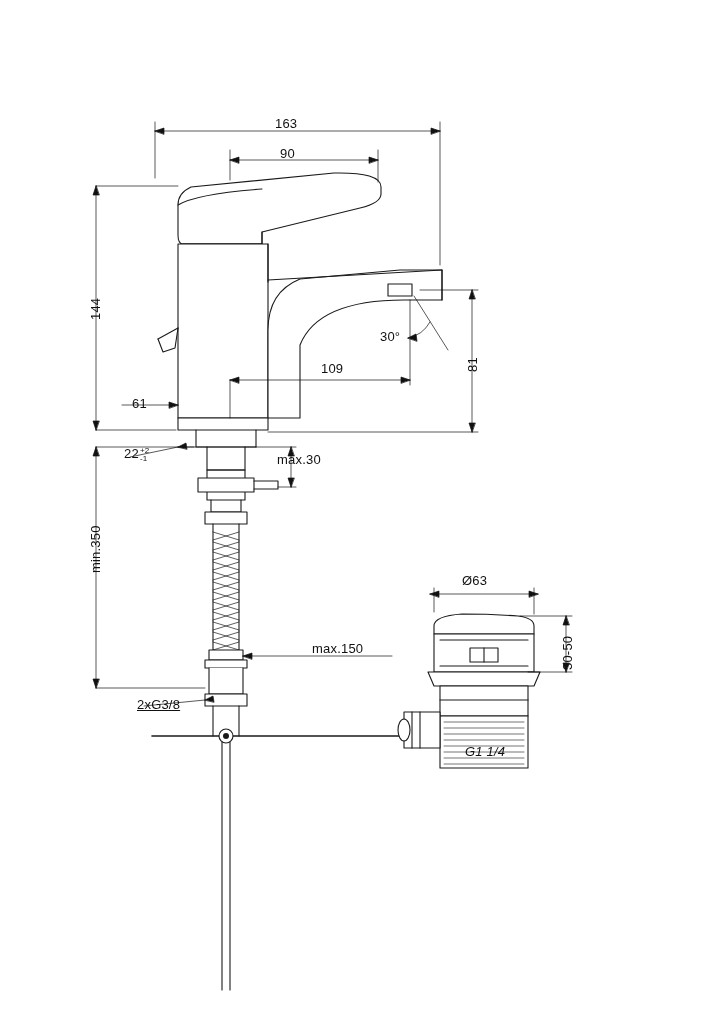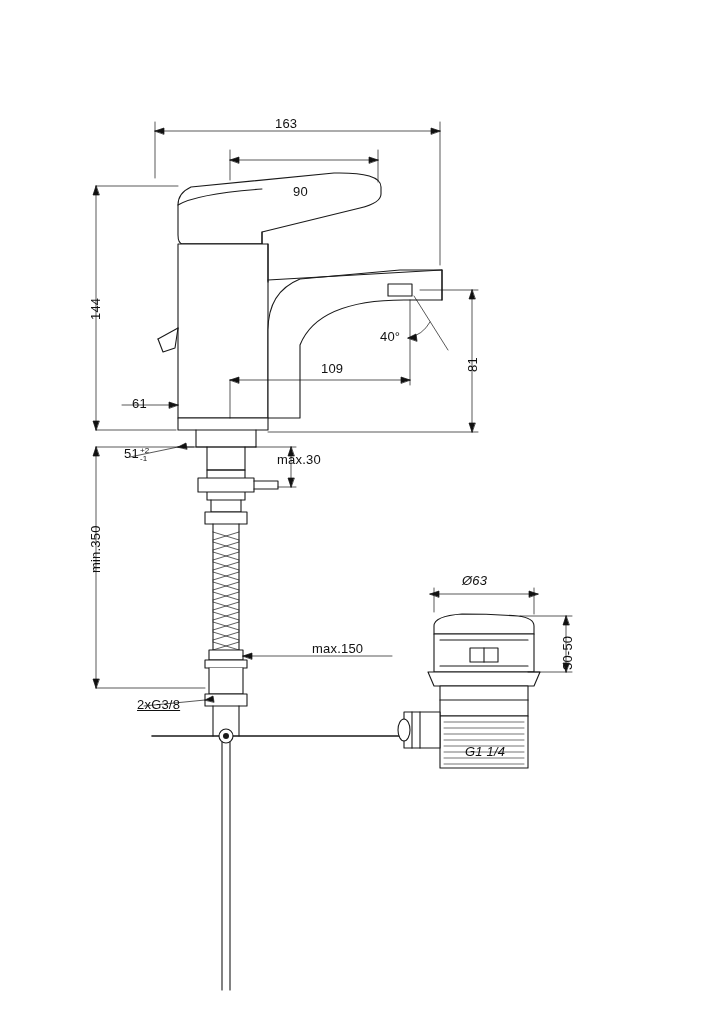--- a/index.html
+++ b/index.html
@@ -215,43 +215,43 @@
         <path d="M566,672 l-3,-9 l6,0 Z" fill="#111111"></path>
         <path d="M520,616 L572,616"></path>
         <path d="M528,672 L572,672"></path>
 
       </g>
     </g>
   </svg>
 
   <div class="dim-label" style="left:275px; top:116px;">163</div>
 
-  <div class="dim-label" style="left:293px; top:146px;margin-top:38px;">90</div>
+  <div class="dim-label" style="left:280px; top:146px;">90</div>
 
   <div class="dim-label vertical" style="left:88px; top:320px;">144</div>
 
   <div class="dim-label" style="left:132px; top:396px;">61</div>
 
   <div class="dim-label" style="left:321px; top:361px;">109</div>
 
   <div class="dim-label vertical" style="left:465px; top:372px;">81</div>
 
-  <div class="dim-label" style="left:380px; top:329px;">40°</div>
+  <div class="dim-label" style="left:380px; top:329px;">30°</div>
 
   <div class="dim-label" style="left:124px; top:446px;">
-    <span>51</span><span class="tol"><span>+2</span><span>-1</span></span>
+    <span>22</span><span class="tol"><span>+2</span><span>-1</span></span>
   </div>
 
   <div class="dim-label" style="left:277px; top:452px;text-align:right;">max.30</div>
 
   <div class="dim-label vertical" style="left:88px; top:573px;">min.350</div>
 
   <div class="dim-label" style="left:312px; top:641px;">max.150</div>
 
   <div class="dim-label" style="left:137px; top:697px;text-decoration:underline;">2xG3/8</div>
 
-  <div class="dim-label" style="left:462px; top:573px;font-style:italic;">Ø63</div>
+  <div class="dim-label" style="left:462px; top:573px;">Ø63</div>
 
   <div class="dim-label vertical" style="left:560px; top:670px;">30-50</div>
 
   <div class="dim-label" style="left:465px; top:744px;font-style:italic;">G1 1/4</div>
 
 </div>
 
 </body></html>

